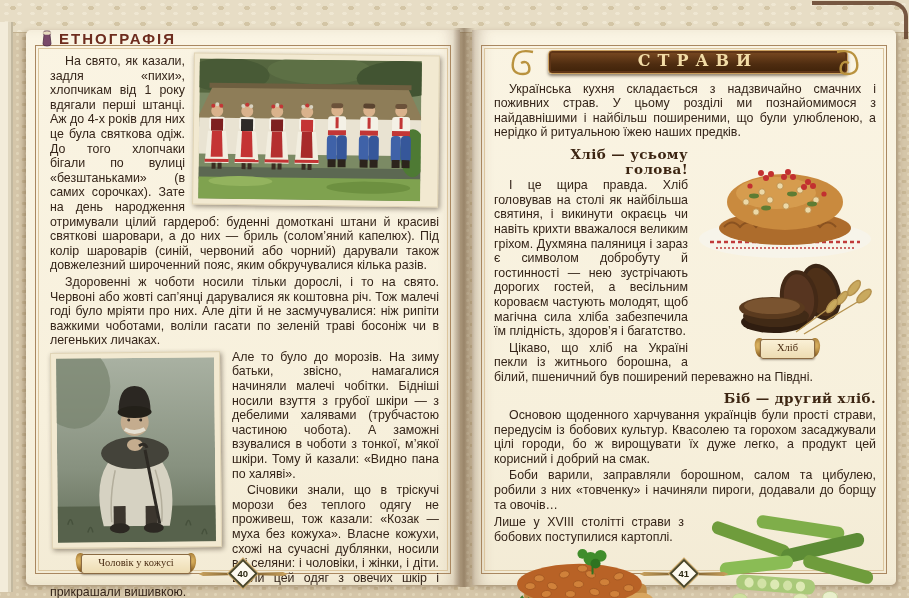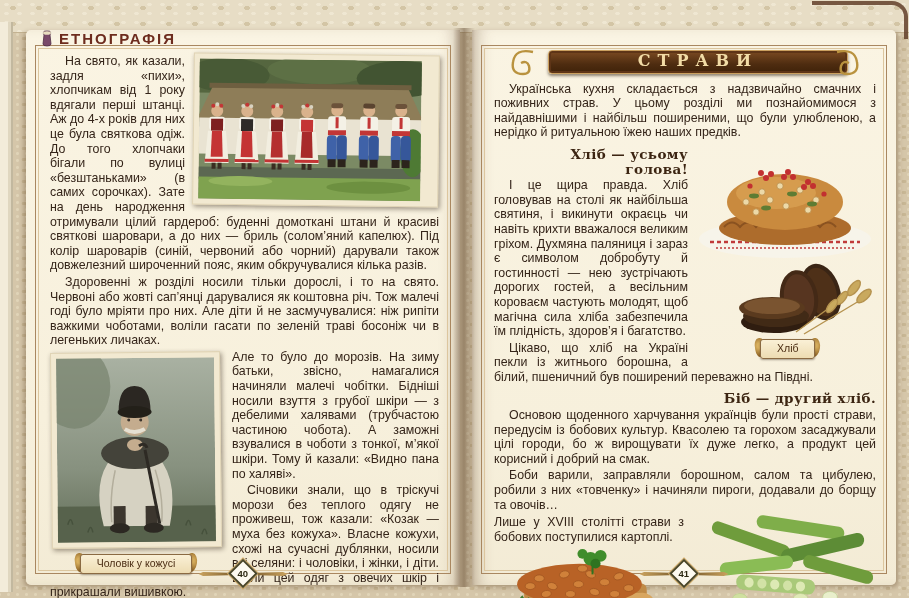--- a/index.html
+++ b/index.html
@@ -87,21 +87,21 @@
   .beans-left svg{display:block;width:186px;height:90px;margin-top:3px;}
   .beans-right{flex:1;position:relative;}
   .beans-right svg{display:block;width:100%;height:118px;}
 
   
   .cap{
     position:relative;display:inline-block;
     background:linear-gradient(#faf0d6,#eddcb2);
     border:1px solid #8a6a42;border-radius:3px;
     padding:1px 16px 2px;margin-top:3px;
-    font-family:Liberation Sans, sans-serif;font-size:10.5px;color:#4a2c12;
+    font-family:Liberation Serif, serif;font-size:10.5px;color:#4a2c12;
     box-shadow:0 1px 2px rgba(40,25,10,.4);white-space:nowrap;
   }
   .cap-end{position:absolute;top:-2px;width:11px;height:19px;z-index:-1;
     background:radial-gradient(circle at 45% 40%, #d9b05e 20%, #8a5f22 85%);
     border-radius:45% 55% 55% 45%;}
   .cap-end.left{left:-6px;transform:rotate(-8deg);}
   .cap-end.right{right:-6px;transform:rotate(8deg);}
   .cap-center{text-align:center;}
   .fig-bread .cap{margin-left:64px;}
 
@@ -256,21 +256,21 @@
           <rect x="5" y="70" width="18" height="5" fill="#c23636"></rect>
           <rect x="4" y="75" width="10" height="26" rx="4" fill="#3f62a8"></rect>
             <rect x="14" y="75" width="10" height="26" rx="4" fill="#36579a"></rect>
           <rect x="5" y="99" width="8" height="8" fill="#2c241c"></rect>
             <rect x="15" y="99" width="8" height="8" fill="#2c241c"></rect>
         </g>
       </svg>
     </figure>
 
     <p class="bodytext">На свято, як казали, задля «пихи», хлопчикам від 1 року вдягали перші штанці. Аж до 4-х років для них це була святкова одіж. До того хлопчаки бігали по вулиці «безштаньками» (в самих сорочках). Зате на день народження отримували цілий гардероб: буденні домоткані штани й красиві святкові шаровари, а до них — бриль (солом’яний капелюх). Під колір шароварів (синій, червоний або чорний) дарували також довжелезний широченний пояс, яким обкручувалися кілька разів.</p>
-    <p class="bodytext">Здоровенні ж розділі носили тільки дорослі, і то на свято. Червоні або жовті сап’янці дарувалися як коштовна річ. Тож малечі годі було мріяти про них. Але діти й не засмучувалися: ніж рипіти важкими чоботами, воліли гасати по зеленій траві босоніж чи в легеньких личаках.</p>
+    <p class="bodytext">Здоровенні ж чоботи носили тільки дорослі, і то на свято. Червоні або жовті сап’янці дарувалися як коштовна річ. Тож малечі годі було мріяти про них. Але діти й не засмучувалися: ніж рипіти важкими чоботами, воліли гасати по зеленій траві босоніж чи в легеньких личаках.</p>
 
     <figure class="fig-oldman" style="margin-left:0;">
       <span class="photo-frame">
         <svg viewBox="0 0 158 184" preserveAspectRatio="none">
           <defs>
             <linearGradient id="omg" x1="0" y1="0" x2="0" y2="1">
               <stop offset="0" stop-color="#a9b1a2"></stop>
                 <stop offset="0.6" stop-color="#87917f"></stop>
                 <stop offset="1" stop-color="#636e58"></stop>
             </linearGradient>

